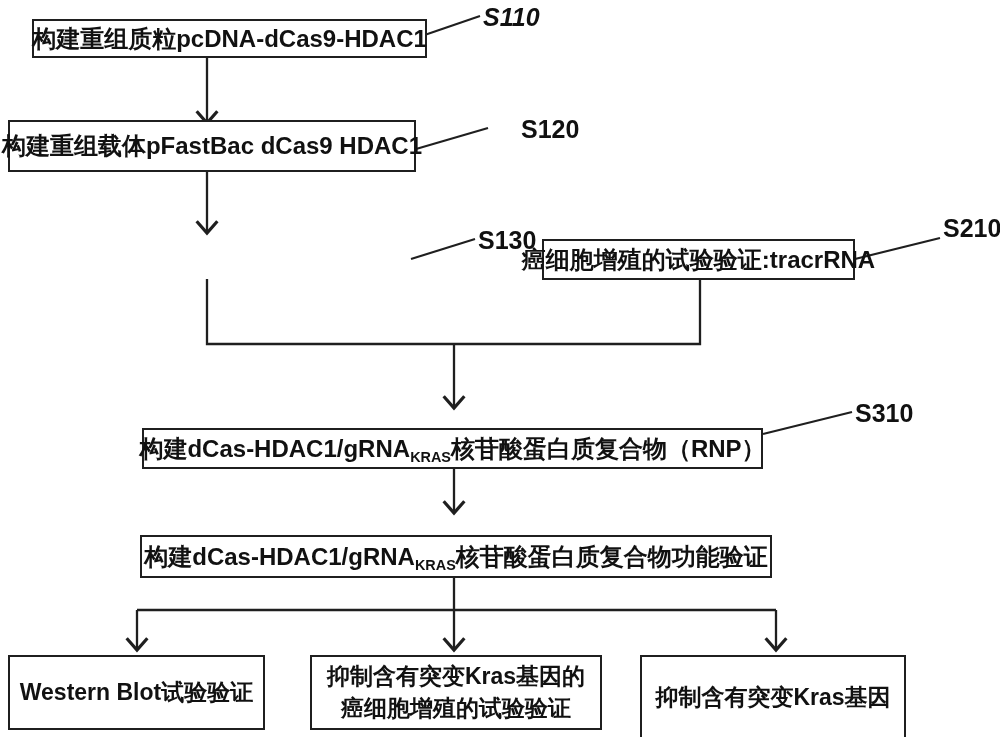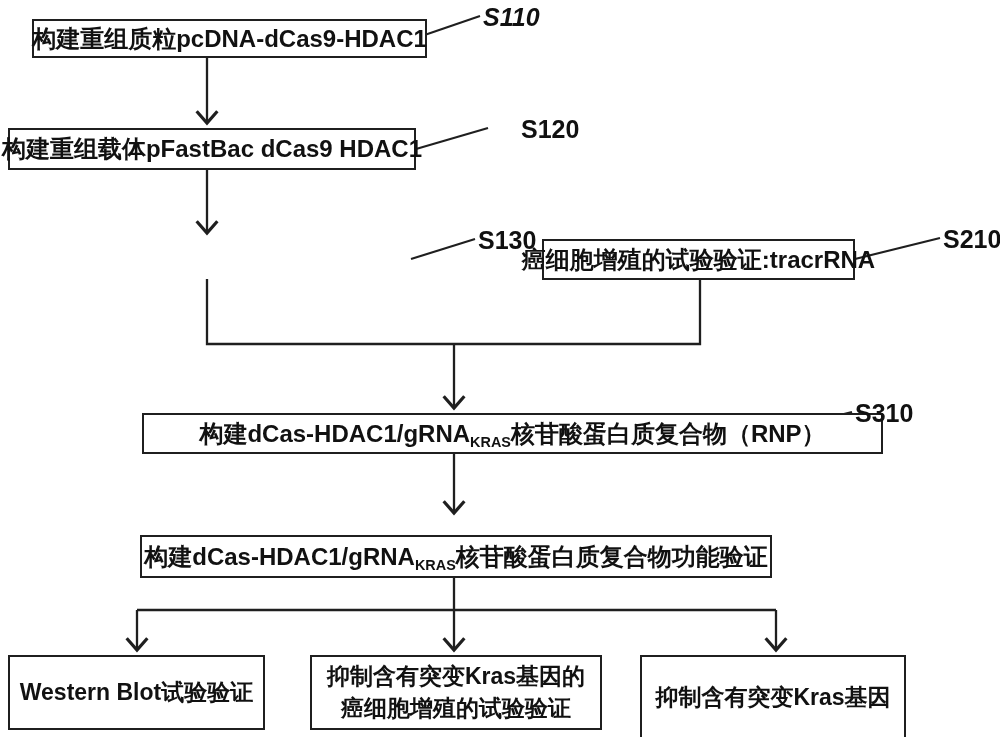--- a/index.html
+++ b/index.html
@@ -74,30 +74,30 @@
         <line x1="855" y1="259" x2="940" y2="238"></line>
         <line x1="763" y1="434" x2="852" y2="412"></line>
       </g>
     </g>
   </svg>
 
   <div class="box" style="left:15px;top:19px;width:395px;height:39px;margin-left:17px;">
     <span>构建重组质粒pcDNA-dCas9-HDAC1</span>
   </div>
 
-  <div class="box" style="left:8px;top:128px;width:408px;height:42px;justify-content:center;">
+  <div class="box" style="left:8px;top:120px;width:408px;height:52px;justify-content:center;">
     <span>构建重组载体pFastBac dCas9 HDAC1</span>
   </div>
 
 
   <div class="box" style="left:542px;top:239px;width:313px;height:41px;">
     <span>癌细胞增殖的试验验证:tracrRNA</span>
   </div>
 
-  <div class="box" style="left:142px;top:413px;width:741px;height:41px;">
+  <div class="box" style="left:142px;top:428px;width:621px;height:41px;">
     <span>
       <span>构建dCas-HDAC1/gRNA</span><sub>KRAS</sub><span>核苷酸蛋白质复合物（RNP）</span>
     </span>
   </div>
 
   <div class="box" style="left:140px;top:535px;width:632px;height:43px;">
     <span>
       <span>构建dCas-HDAC1/gRNA</span><sub>KRAS</sub><span>核苷酸蛋白质复合物功能验证</span>
     </span>
   </div>
@@ -117,16 +117,16 @@
 
   <div class="box multiline" style="left:640px;top:655px;width:266px;height:85px;">
     <span class="stack">
       <span class="row2">抑制含有突变Kras基因</span>
     </span>
   </div>
 
   <div class="step-label" style="left:483px;top:3px;font-style:italic;">S110</div>
   <div class="step-label" style="left:491px;top:115px;margin-left:30px;">S120</div>
   <div class="step-label" style="left:478px;top:226px;">S130</div>
-  <div class="step-label" style="left:943px;top:225px;">S210</div>
+  <div class="step-label" style="left:943px;top:214px;">S210</div>
   <div class="step-label" style="left:855px;top:399px;">S310</div>
 
 </div>
 
 </body></html>

